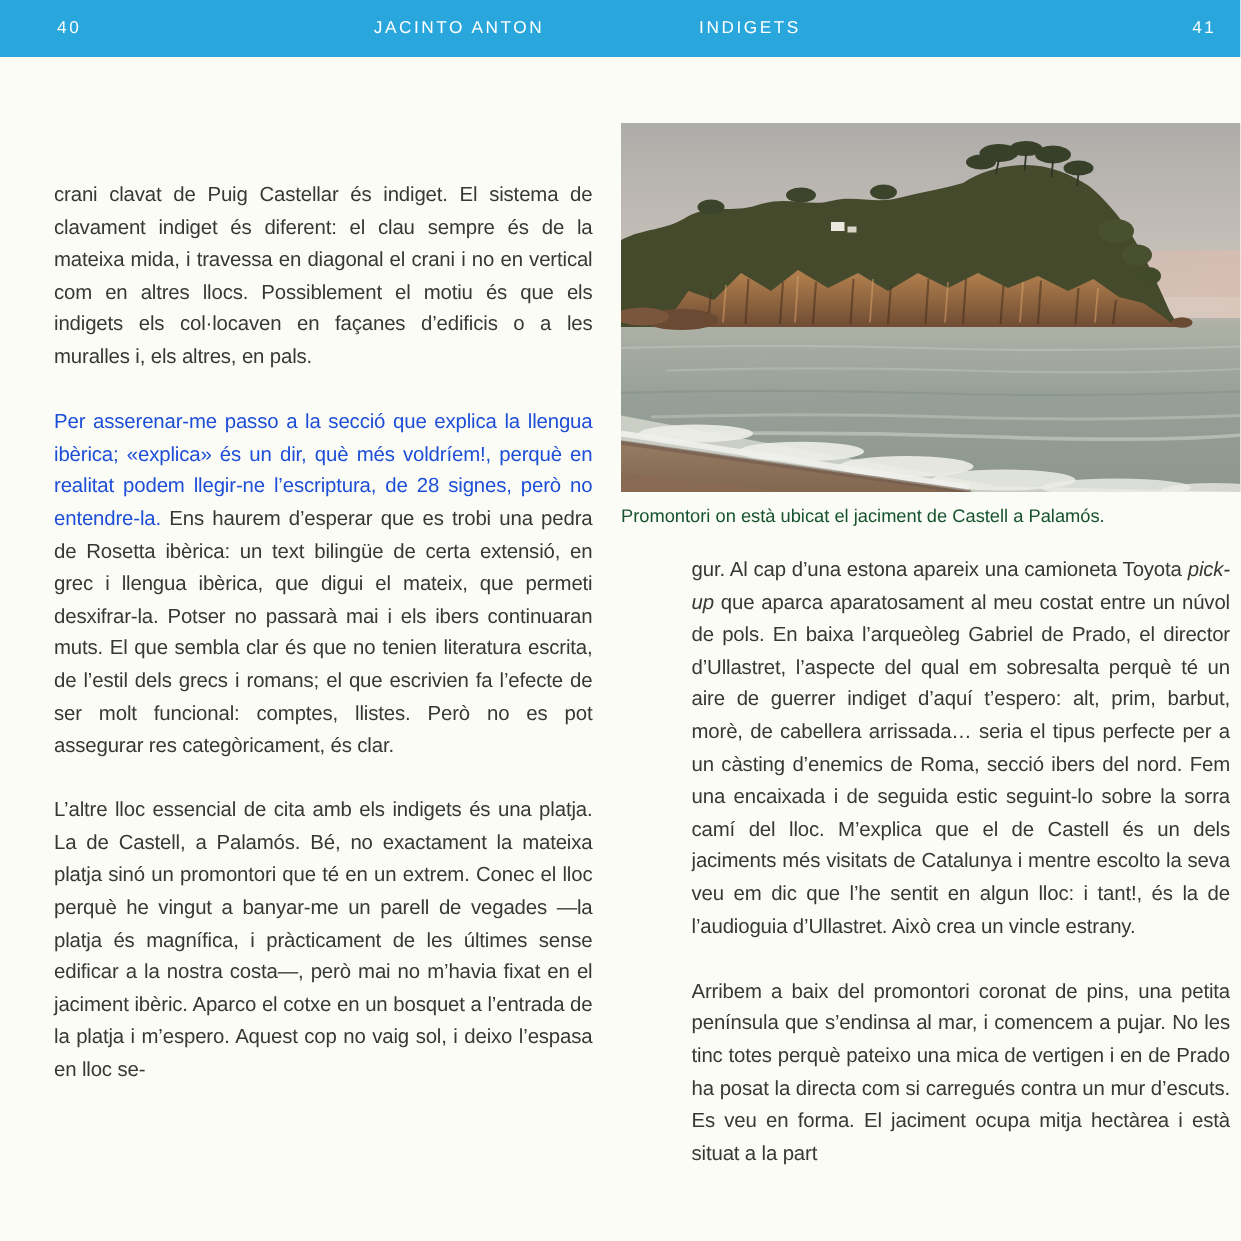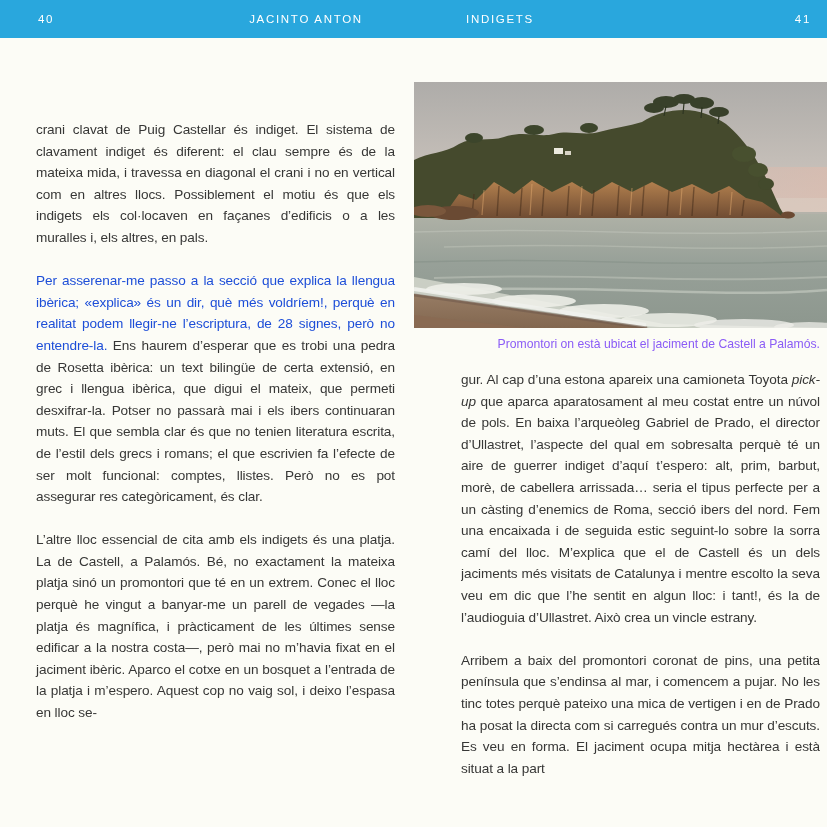--- a/index.html
+++ b/index.html
@@ -34,21 +34,21 @@
   .teal{color:#1d4ed8;}
   .ital{font-style:italic;}
   
   .photo{
     position:absolute;left:414px;top:82px;width:413px;height:246px;
     overflow:hidden;background:#bdb8b2;
   }
   .photo svg{display:block;width:413px;height:246px;}
   .caption{
     position:absolute;left:414px;top:337px;width:406px;
-    text-align:right;font-size:12.2px;color:#8b5cf6;letter-spacing:0;
+    text-align:left;font-size:12.2px;color:#14532d;letter-spacing:0;
   }
 </style>
 </head>
 <body>
 
 <div class="runhead">
   <span class="rh-folio-left">40</span>
   <span class="rh-author">JACINTO ANTON</span>
   <span class="rh-title">INDIGETS</span>
   <span class="rh-folio-right">41</span>

